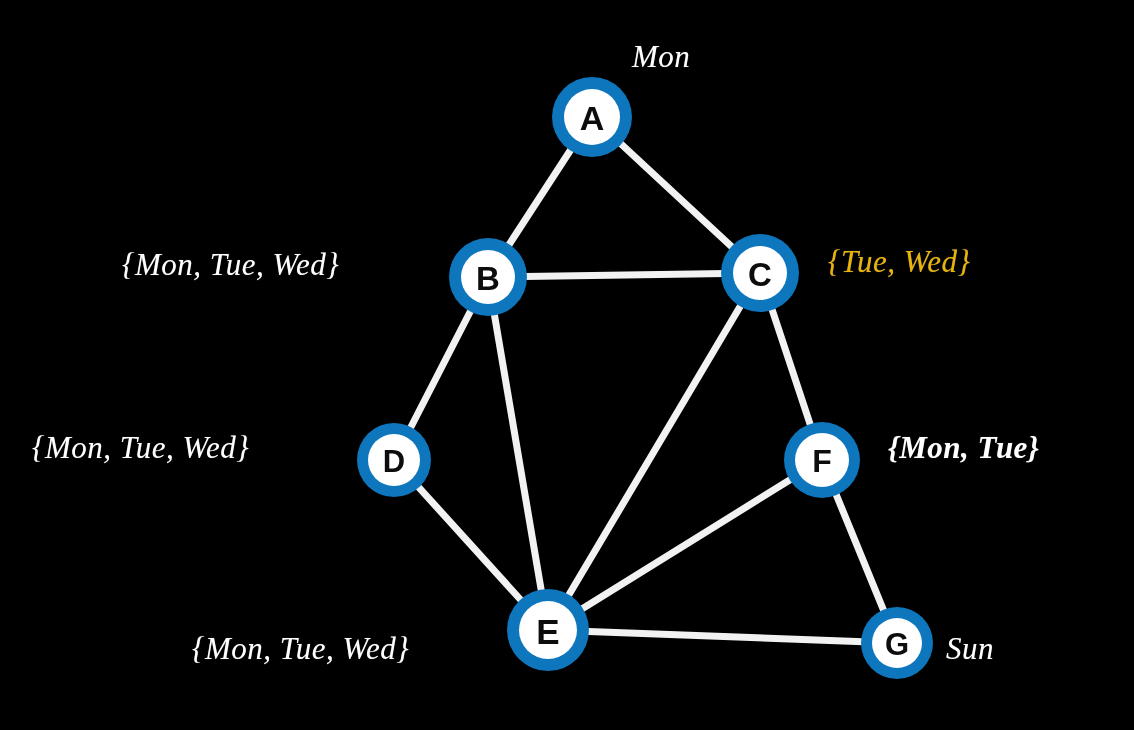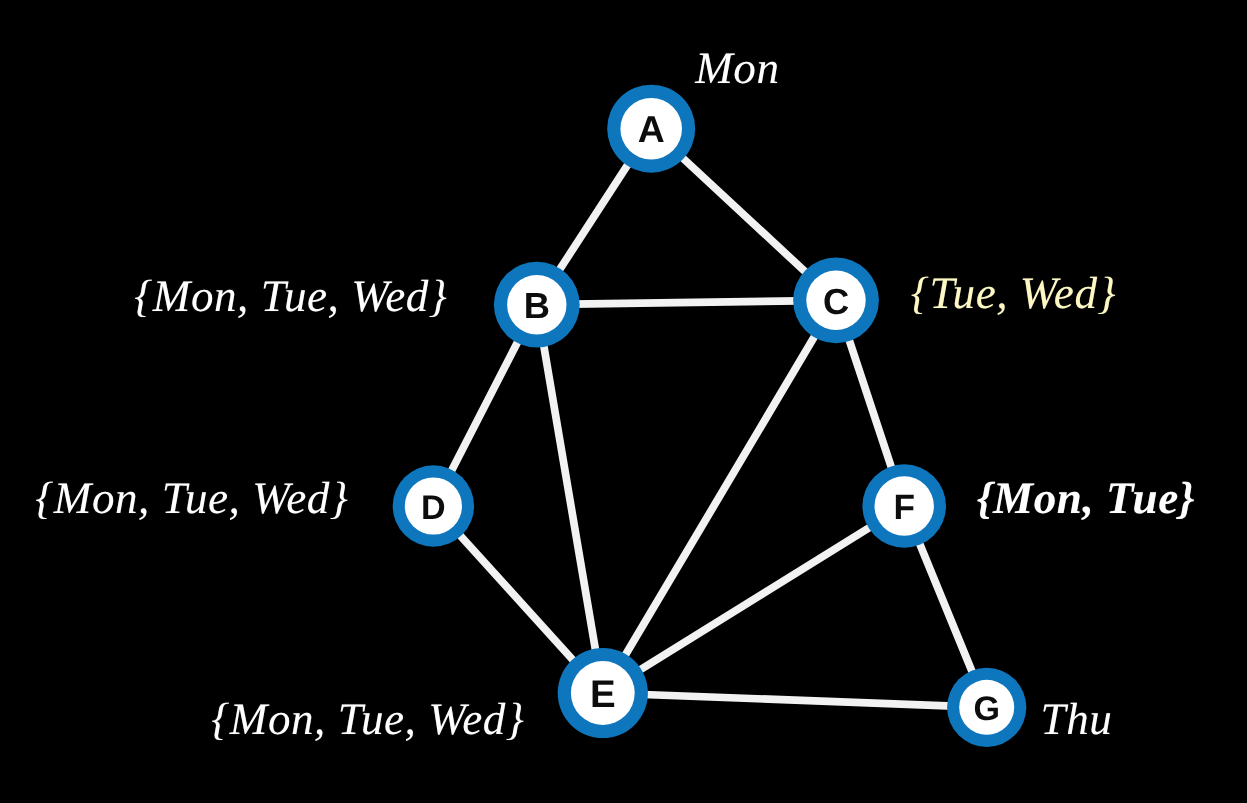--- a/index.html
+++ b/index.html
@@ -41,21 +41,21 @@
     font-weight: bold;
     text-anchor: middle;
     dominant-baseline: central;
     paint-order: stroke;
   }
   .domain-label {
     position: absolute;
     color: #ffffff;
     font-family: "Liberation Serif", "DejaVu Serif", serif;
     font-style: italic;
-    font-size: 41px;
+    font-size: 31px;
     line-height: 1;
     white-space: nowrap;
     letter-spacing: 0.5px;
     text-shadow: 0 0 1px rgba(255,255,255,0.35);
   }
 </style>
 </head>
 <body>
 
 <div id="canvas-root">
@@ -107,19 +107,19 @@
         <g>
           <circle cx="897" cy="643" r="36" class="node-outer" fill="#0e76bc"></circle>
           <circle cx="897" cy="643" r="25" class="node-inner" fill="#ffffff"></circle>
           <text x="897" y="644" class="node-letter" fill="#0d0d0d" font-size="31">G</text>
         </g>
       </g>
   </svg>
   <div id="labels-layer">
       <div class="domain-label" style="left: 632px; top: 41px; color: rgb(255, 255, 255);">Mon</div>
       <div class="domain-label" style="left: 122px; top: 249px; color: rgb(255, 255, 255);">{Mon, Tue, Wed}</div>
-      <div class="domain-label" style="left: 828px; top: 246px; color: #fef9c3;">{Tue, Wed}</div>
+      <div class="domain-label" style="left: 828px; top: 246px; color: #eab308;">{Tue, Wed}</div>
       <div class="domain-label" style="left: 32px; top: 432px; color: rgb(255, 255, 255);">{Mon, Tue, Wed}</div>
       <div class="domain-label" style="left: 888px; top: 432px; color: rgb(255, 255, 255); font-weight: bold;">{Mon, Tue}</div>
       <div class="domain-label" style="left: 192px; top: 633px; color: rgb(255, 255, 255);">{Mon, Tue, Wed}</div>
-      <div class="domain-label" style="left: 946px; top: 633px; color: rgb(255, 255, 255);">Thu</div>
+      <div class="domain-label" style="left: 946px; top: 633px; color: rgb(255, 255, 255);">Sun</div>
     </div>
 </div>
 
 </body></html>

